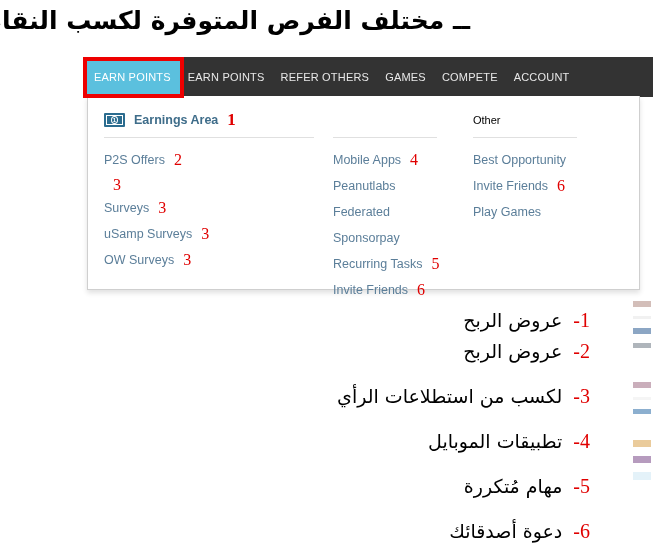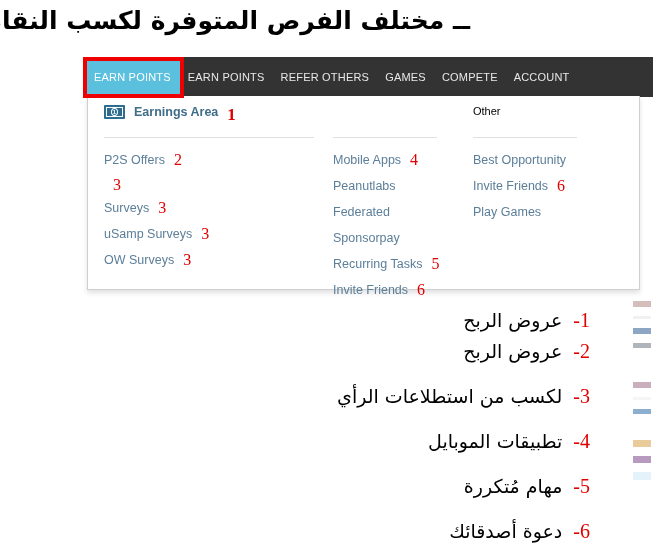--- a/index.html
+++ b/index.html
@@ -99,21 +99,21 @@
     position: absolute;
     top: 0;
   }
   .col-1 { left: 16px;  width: 235px; }
   .col-2 { left: 245px; width: 140px; }
   .col-3 { left: 385px; width: 140px; }
 
   .col-head {
     height: 30px;
     display: flex;
-    align-items: flex-start;
+    align-items: center;
     margin-top: 9px;
     font-size: 12.5px;
     font-weight: bold;
     color: #3f6d8a;
     white-space: nowrap;
   }
   .col-head.plain {
     color: #000000;
     font-weight: normal;
     font-size: 11px;

